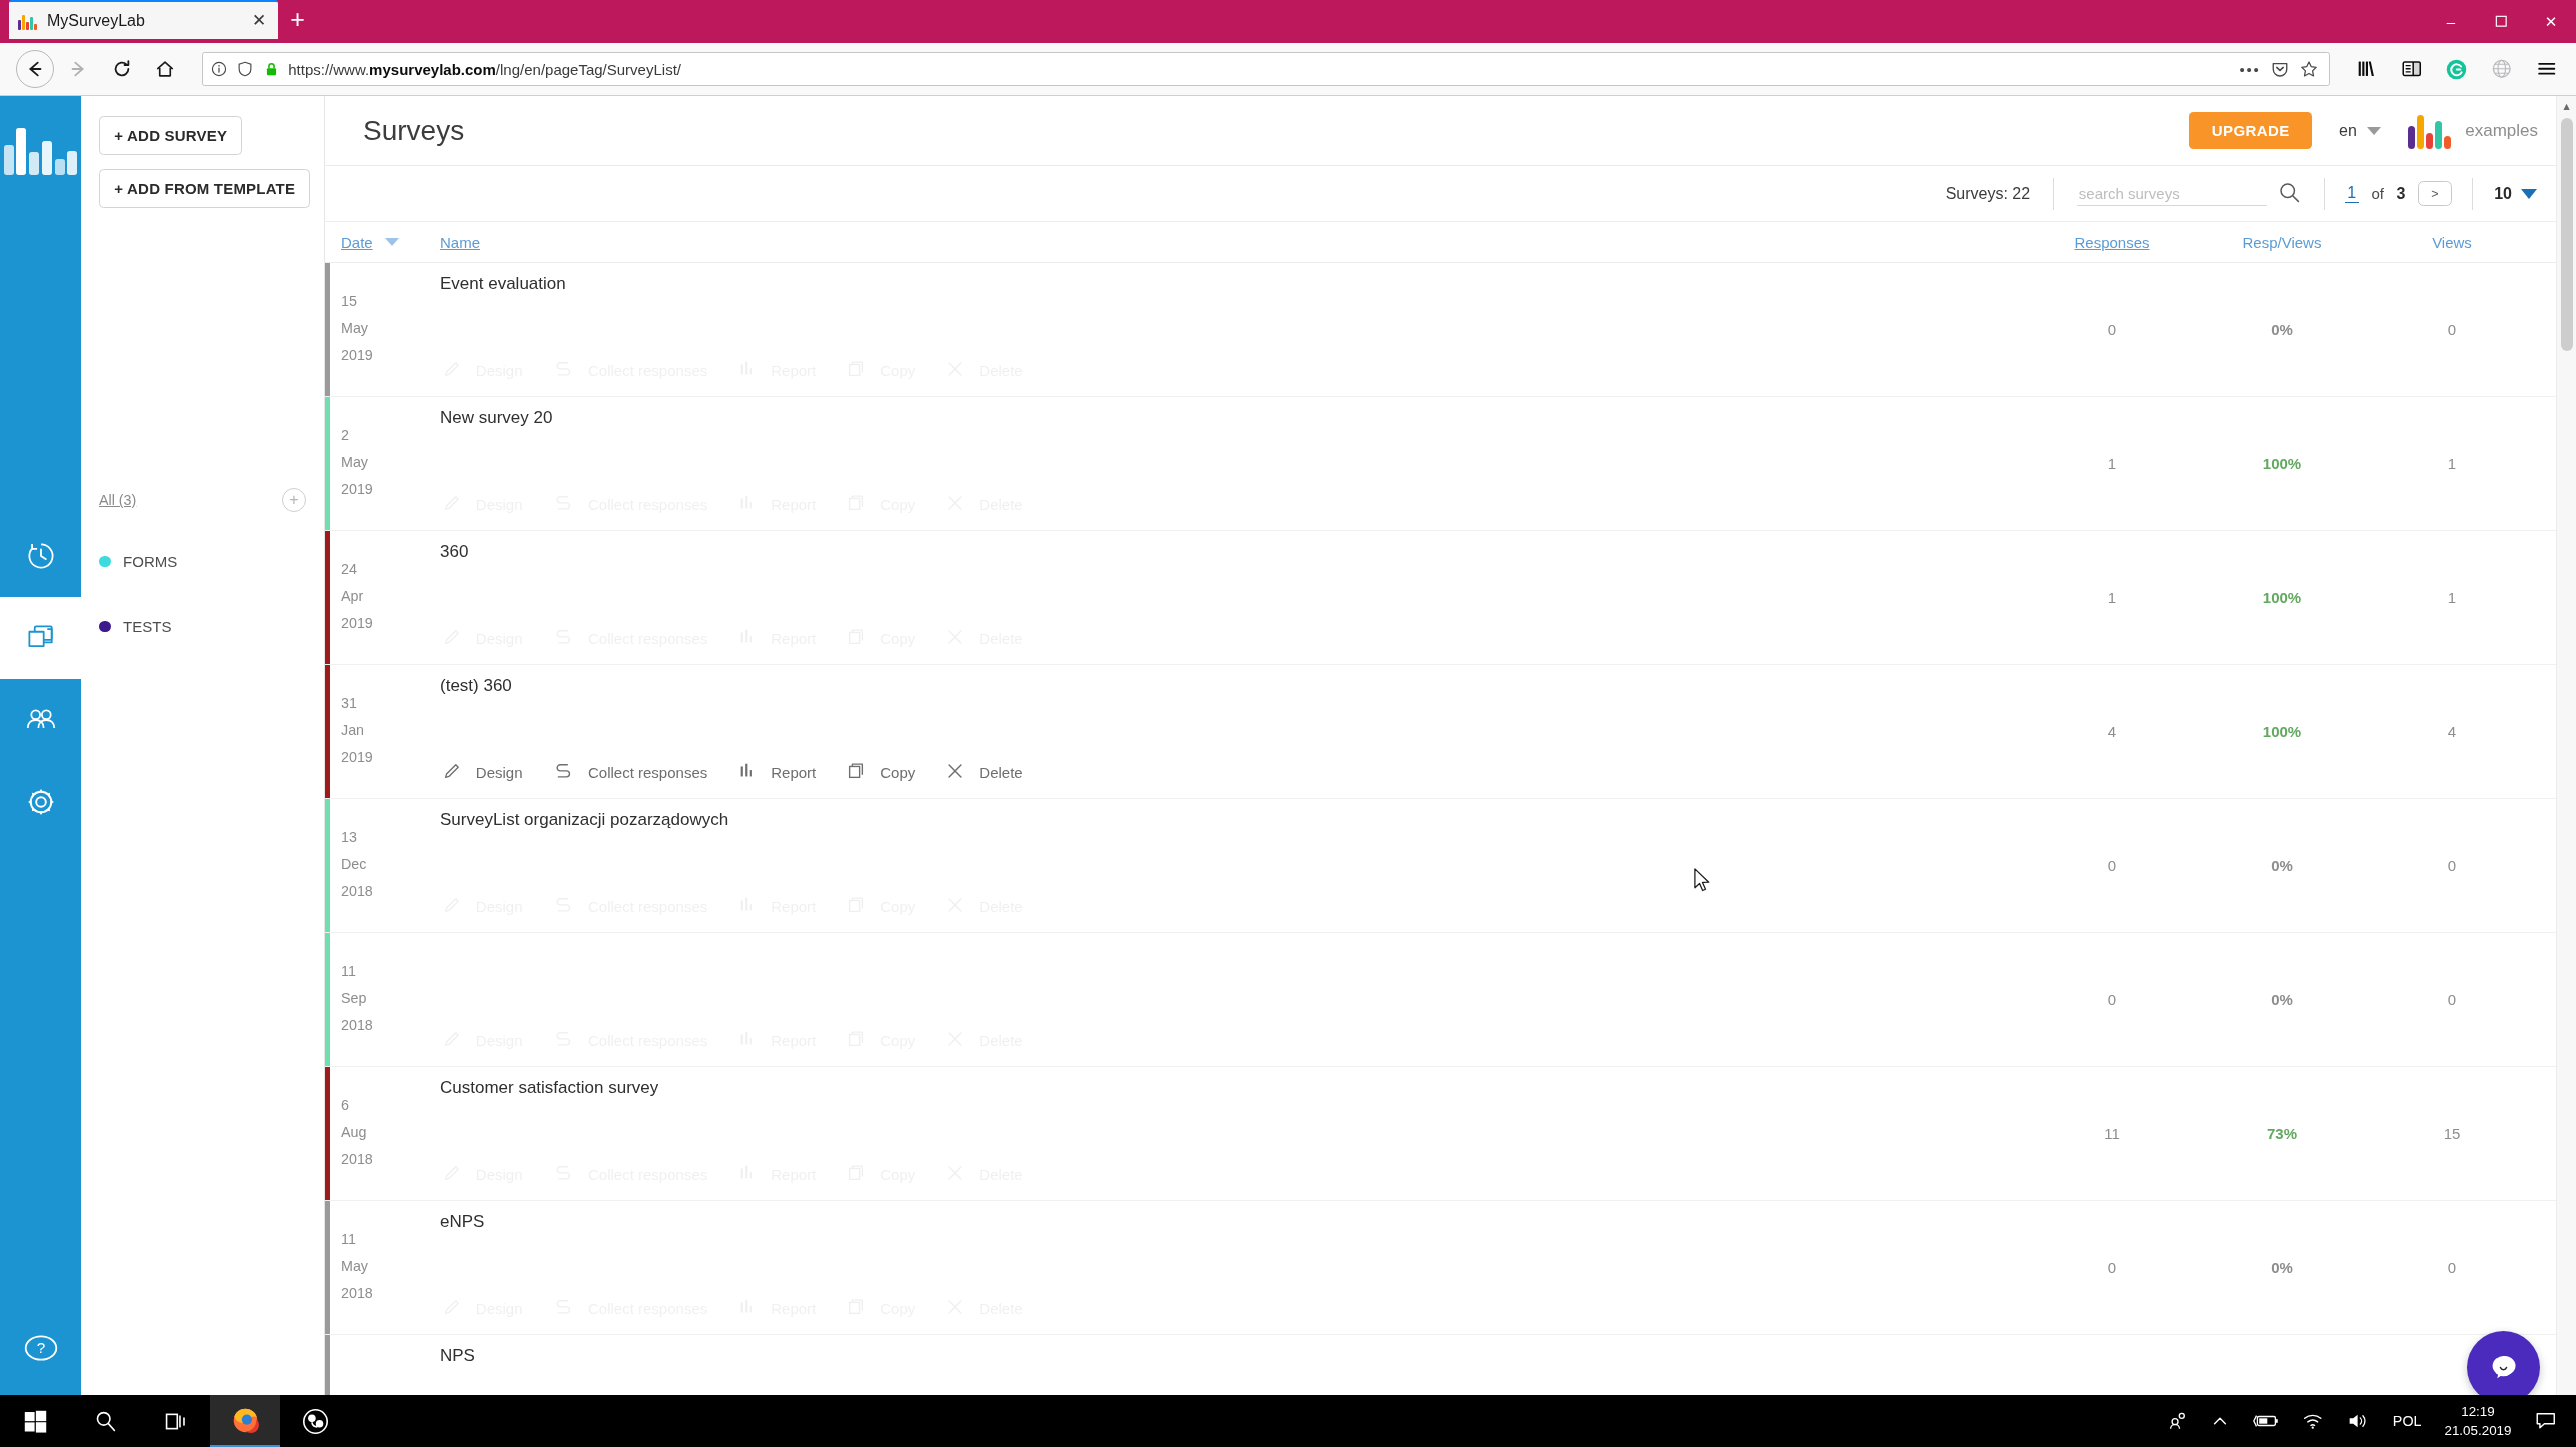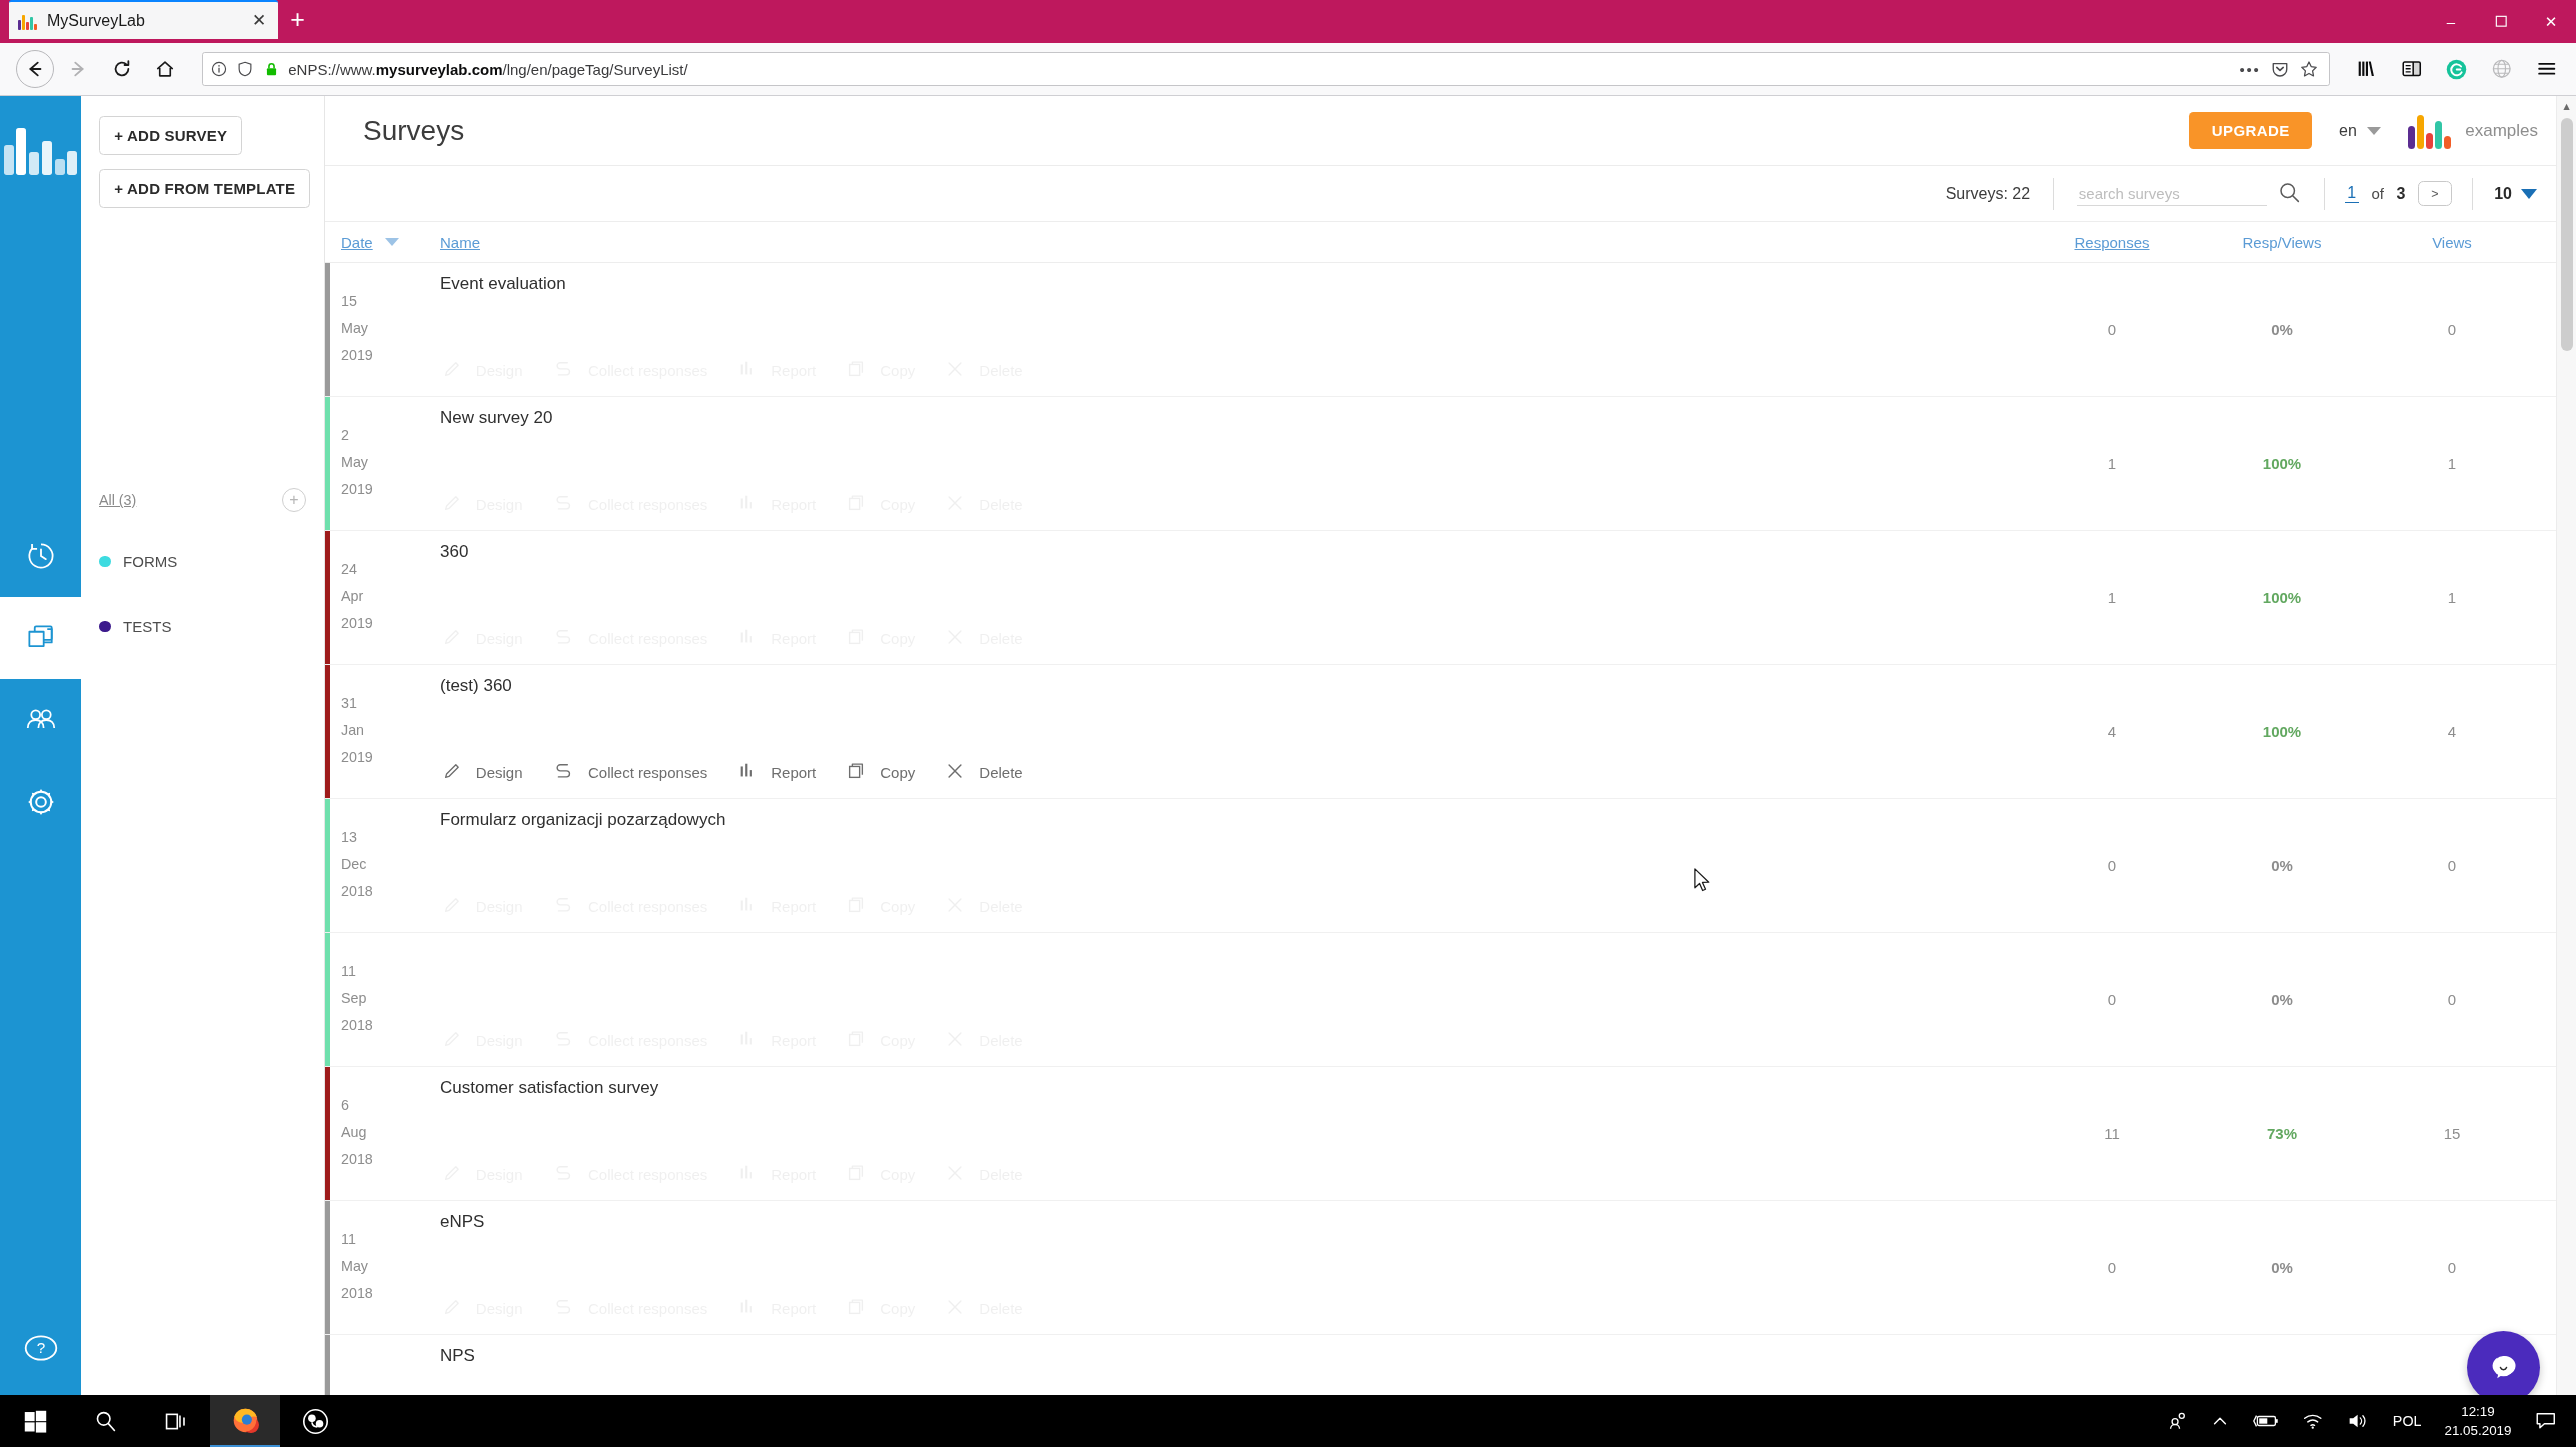--- a/index.html
+++ b/index.html
@@ -295,21 +295,21 @@
             <path d="M9 1.4 L15.6 3.6 V9 C15.6 13 12.6 15.6 9 16.6 C5.4 15.6 2.4 13 2.4 9 V3.6 Z" fill="none" stroke="#4a4a4d" stroke-width="1.3"></path>
           </svg>
       </span>
       <span class="u-icon">
         <svg width="15" height="15" viewBox="0 0 17 17">
             <rect x="3.3" y="7" width="10.4" height="8" rx="1.2" fill="#12bc00"></rect>
             <path d="M5.6 7 V4.9 a2.9 2.9 0 0 1 5.8 0 V7" fill="none" stroke="#12bc00" stroke-width="1.8"></path>
           </svg>
       </span>
       <span class="url-text">
-        <span>eNPS://www.</span><b>mysurveylab.com</b><span>/lng/en/pageTag/SurveyList/</span>
+        <span>https://www.</span><b>mysurveylab.com</b><span>/lng/en/pageTag/SurveyList/</span>
       </span>
       <span class="url-right">
         <span class="dots">•••</span>
         <span class="u-icon">
           <svg width="18" height="18" viewBox="0 0 20 20">
               <path d="M2.5 4 h15 v6.2 c0 4.2 -3.4 7.6 -7.5 7.6 S2.5 14.4 2.5 10.2 Z" fill="none" stroke="#4a4a4d" stroke-width="1.5" stroke-linejoin="round"></path>
               <path d="M6.4 8.3 L10 11.6 L13.6 8.3" fill="none" stroke="#4a4a4d" stroke-width="1.8" stroke-linecap="round" stroke-linejoin="round"></path>
             </svg>
         </span>
         <span class="u-icon">
@@ -688,21 +688,21 @@
             <div class="row-num ">4</div>
           </div>
           <div class="row">
             <div class="row-status" style="background: rgb(111, 224, 173);"></div>
             <div class="row-date">
               <div>13</div>
               <div>Dec</div>
               <div>2018</div>
             </div>
             <div class="row-main">
-              <div class="row-name">Formularz organizacji pozarządowych</div>
+              <div class="row-name">SurveyList organizacji pozarządowych</div>
               <div class="row-actions">
                 <div class="action">
                   <span><svg width="20" height="20" viewBox="0 0 22 22">
                       <path d="M4 18 L5 14.4 L15.2 4.2 L17.8 6.8 L7.6 17 Z" fill="none" stroke="#6e6e6e" stroke-width="1.5" stroke-linejoin="round"></path>
                     </svg></span>
                   <span>Design</span>
                 </div>
                 <div class="action">
                   <span><svg width="21.5" height="20" viewBox="0 0 24 22">
                       <path d="M16 4 H8 a3.4 3.4 0 0 0 0 6.8 h7 a3.4 3.4 0 0 1 0 6.8 H6" fill="none" stroke="#6e6e6e" stroke-width="1.5" stroke-linecap="round"></path>

